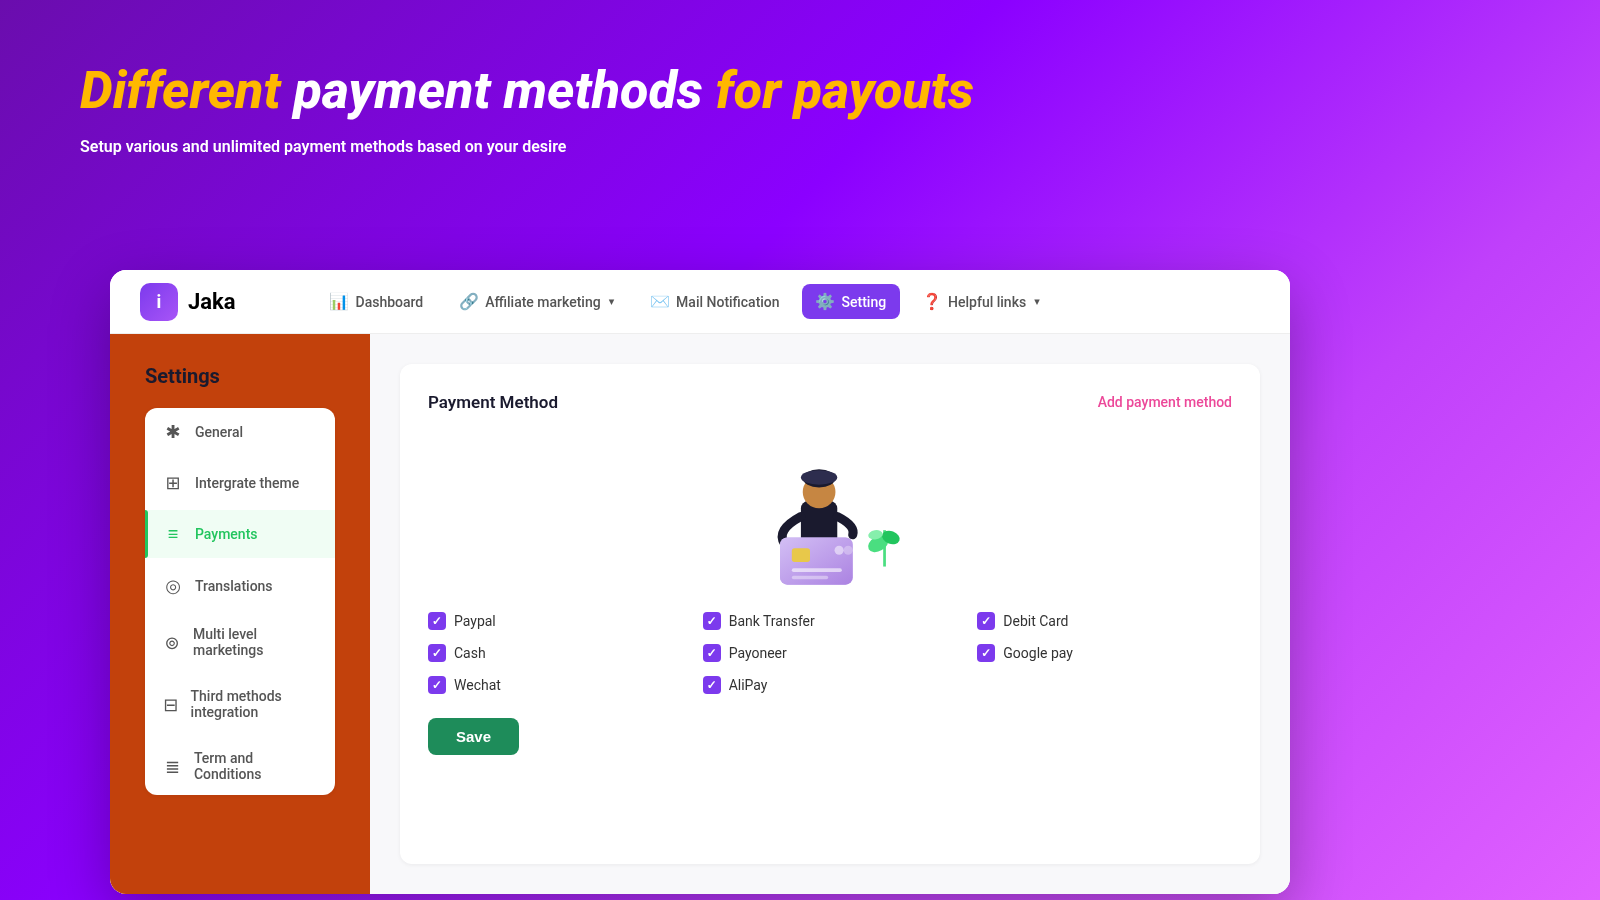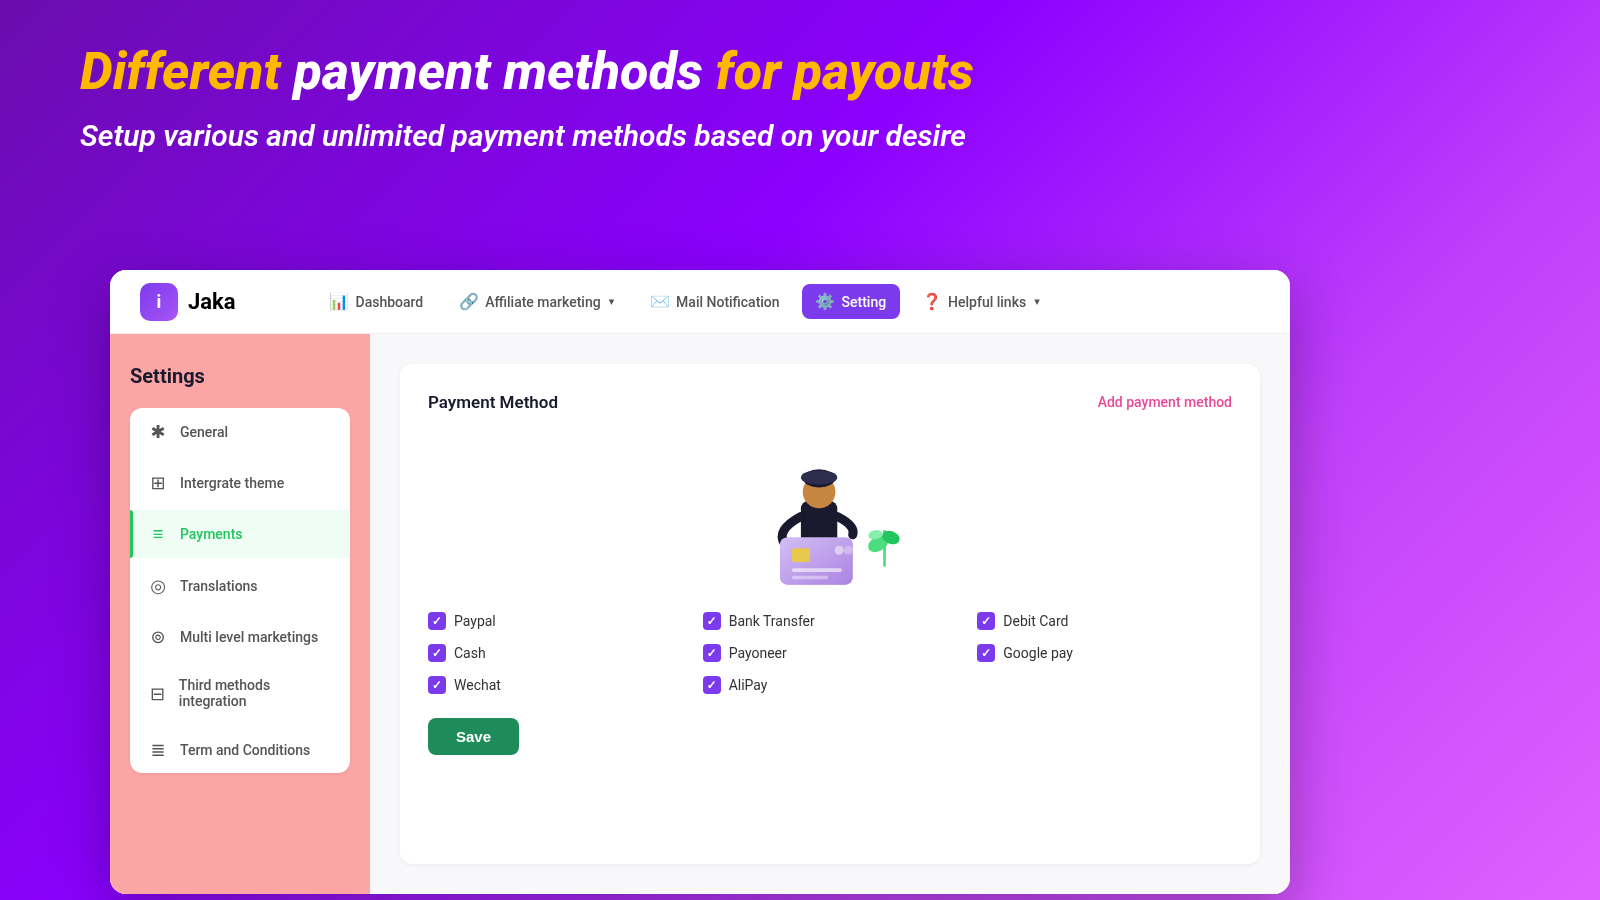--- a/index.html
+++ b/index.html
@@ -6,37 +6,36 @@
     body {
       width: 1600px;
       height: 900px;
       background: linear-gradient(135deg, #6a0dad 0%, #8b00ff 40%, #c040fb 70%, #e060ff 100%);
       font-family: -apple-system, BlinkMacSystemFont, 'Segoe UI', Roboto, sans-serif;
       overflow: hidden;
       position: relative;
     }
 
     .hero-text {
-      padding: 41px 80px 30px;
+      padding: 60px 80px 30px;
     }
 
     .hero-title {
       font-size: 52px;
       font-weight: 800;
       font-style: italic;
       margin-bottom: 16px;
     }
 
     .hero-title .word-different { color: #FFB800; }
     .hero-title .word-main { color: white; }
     .hero-title .word-payouts { color: #FFB800; }
 
     .hero-subtitle {
-      font-size: 30px;
-      font-style: italic;
+      font-size: 16px;
       font-weight: 600;
       color: white;
     }
 
     .app-window {
       position: absolute;
       left: 110px;
       top: 270px;
       width: 1180px;
       background: #fff;
@@ -118,22 +117,22 @@
     
     .content-area {
       display: flex;
       background: #f8f8fa;
       min-height: 560px;
     }
 
     
     .sidebar {
       width: 260px;
-      background: #fca5a5;
-      padding: 30px 20px;
+      background: #c2410c;
+      padding: 30px 35px;
       flex-shrink: 0;
     }
 
     .sidebar-title {
       font-size: 20px;
       font-weight: 700;
       color: #1a1a2e;
       margin-bottom: 20px;
     }
 

